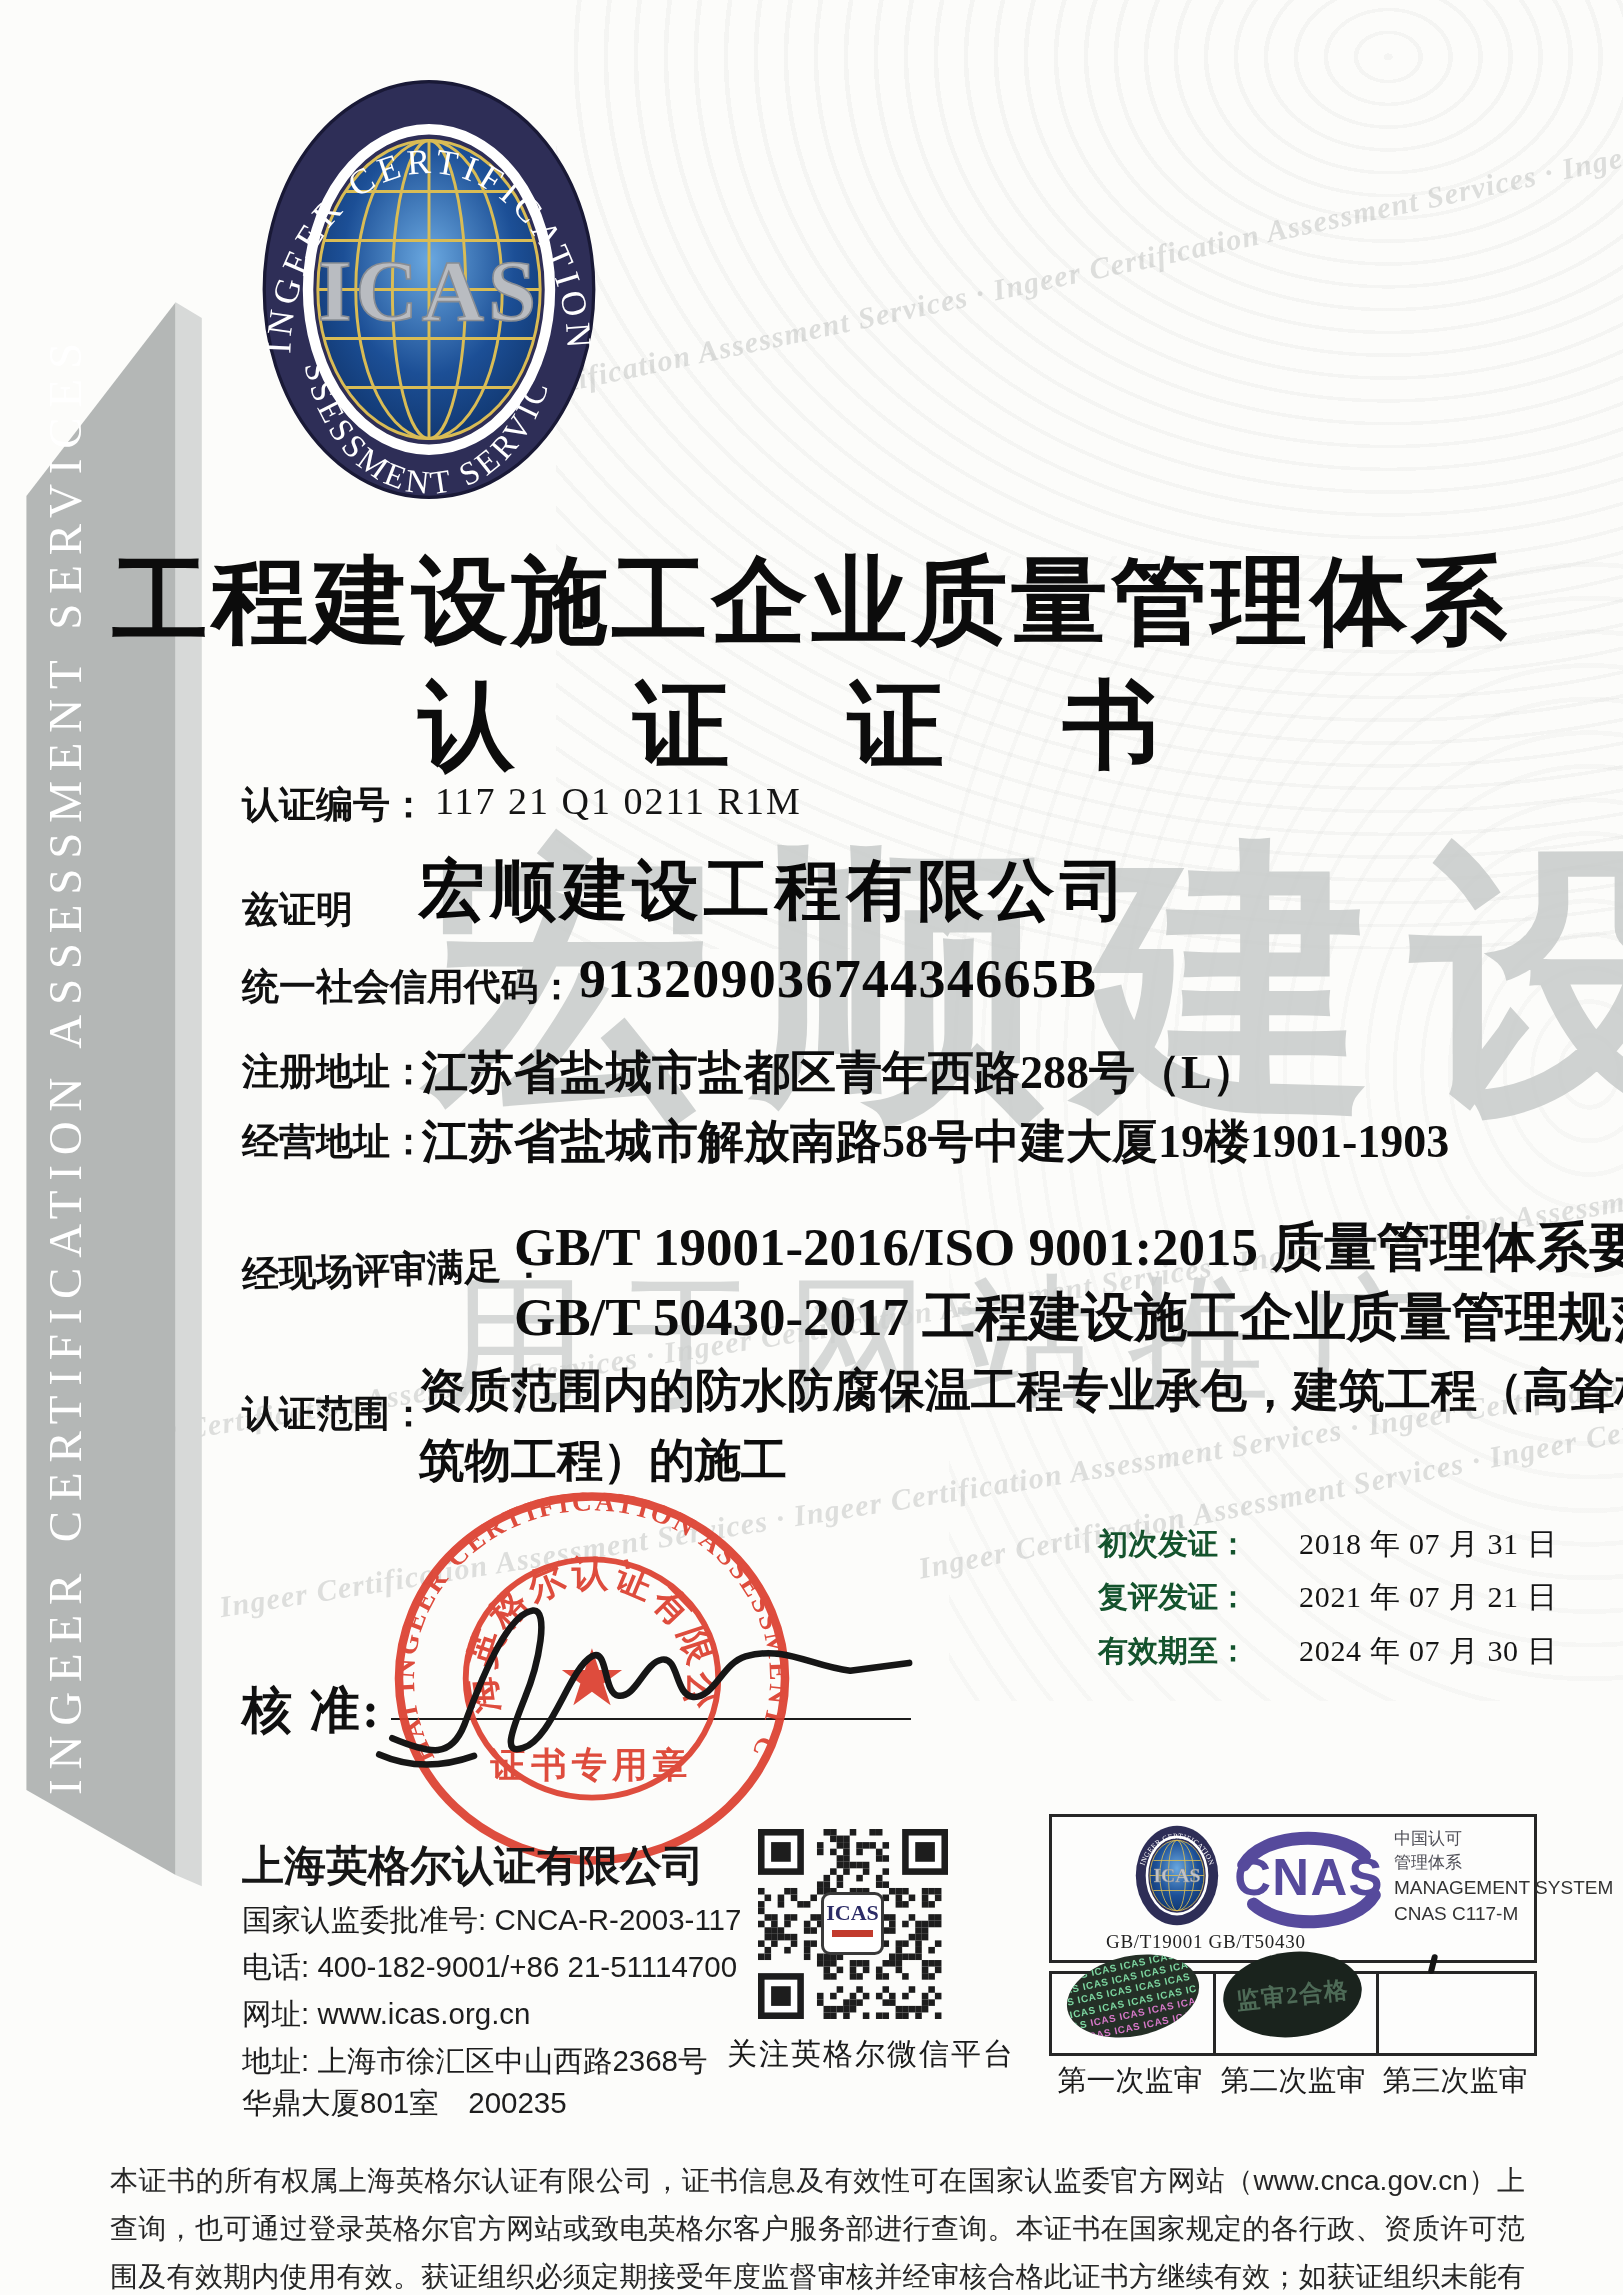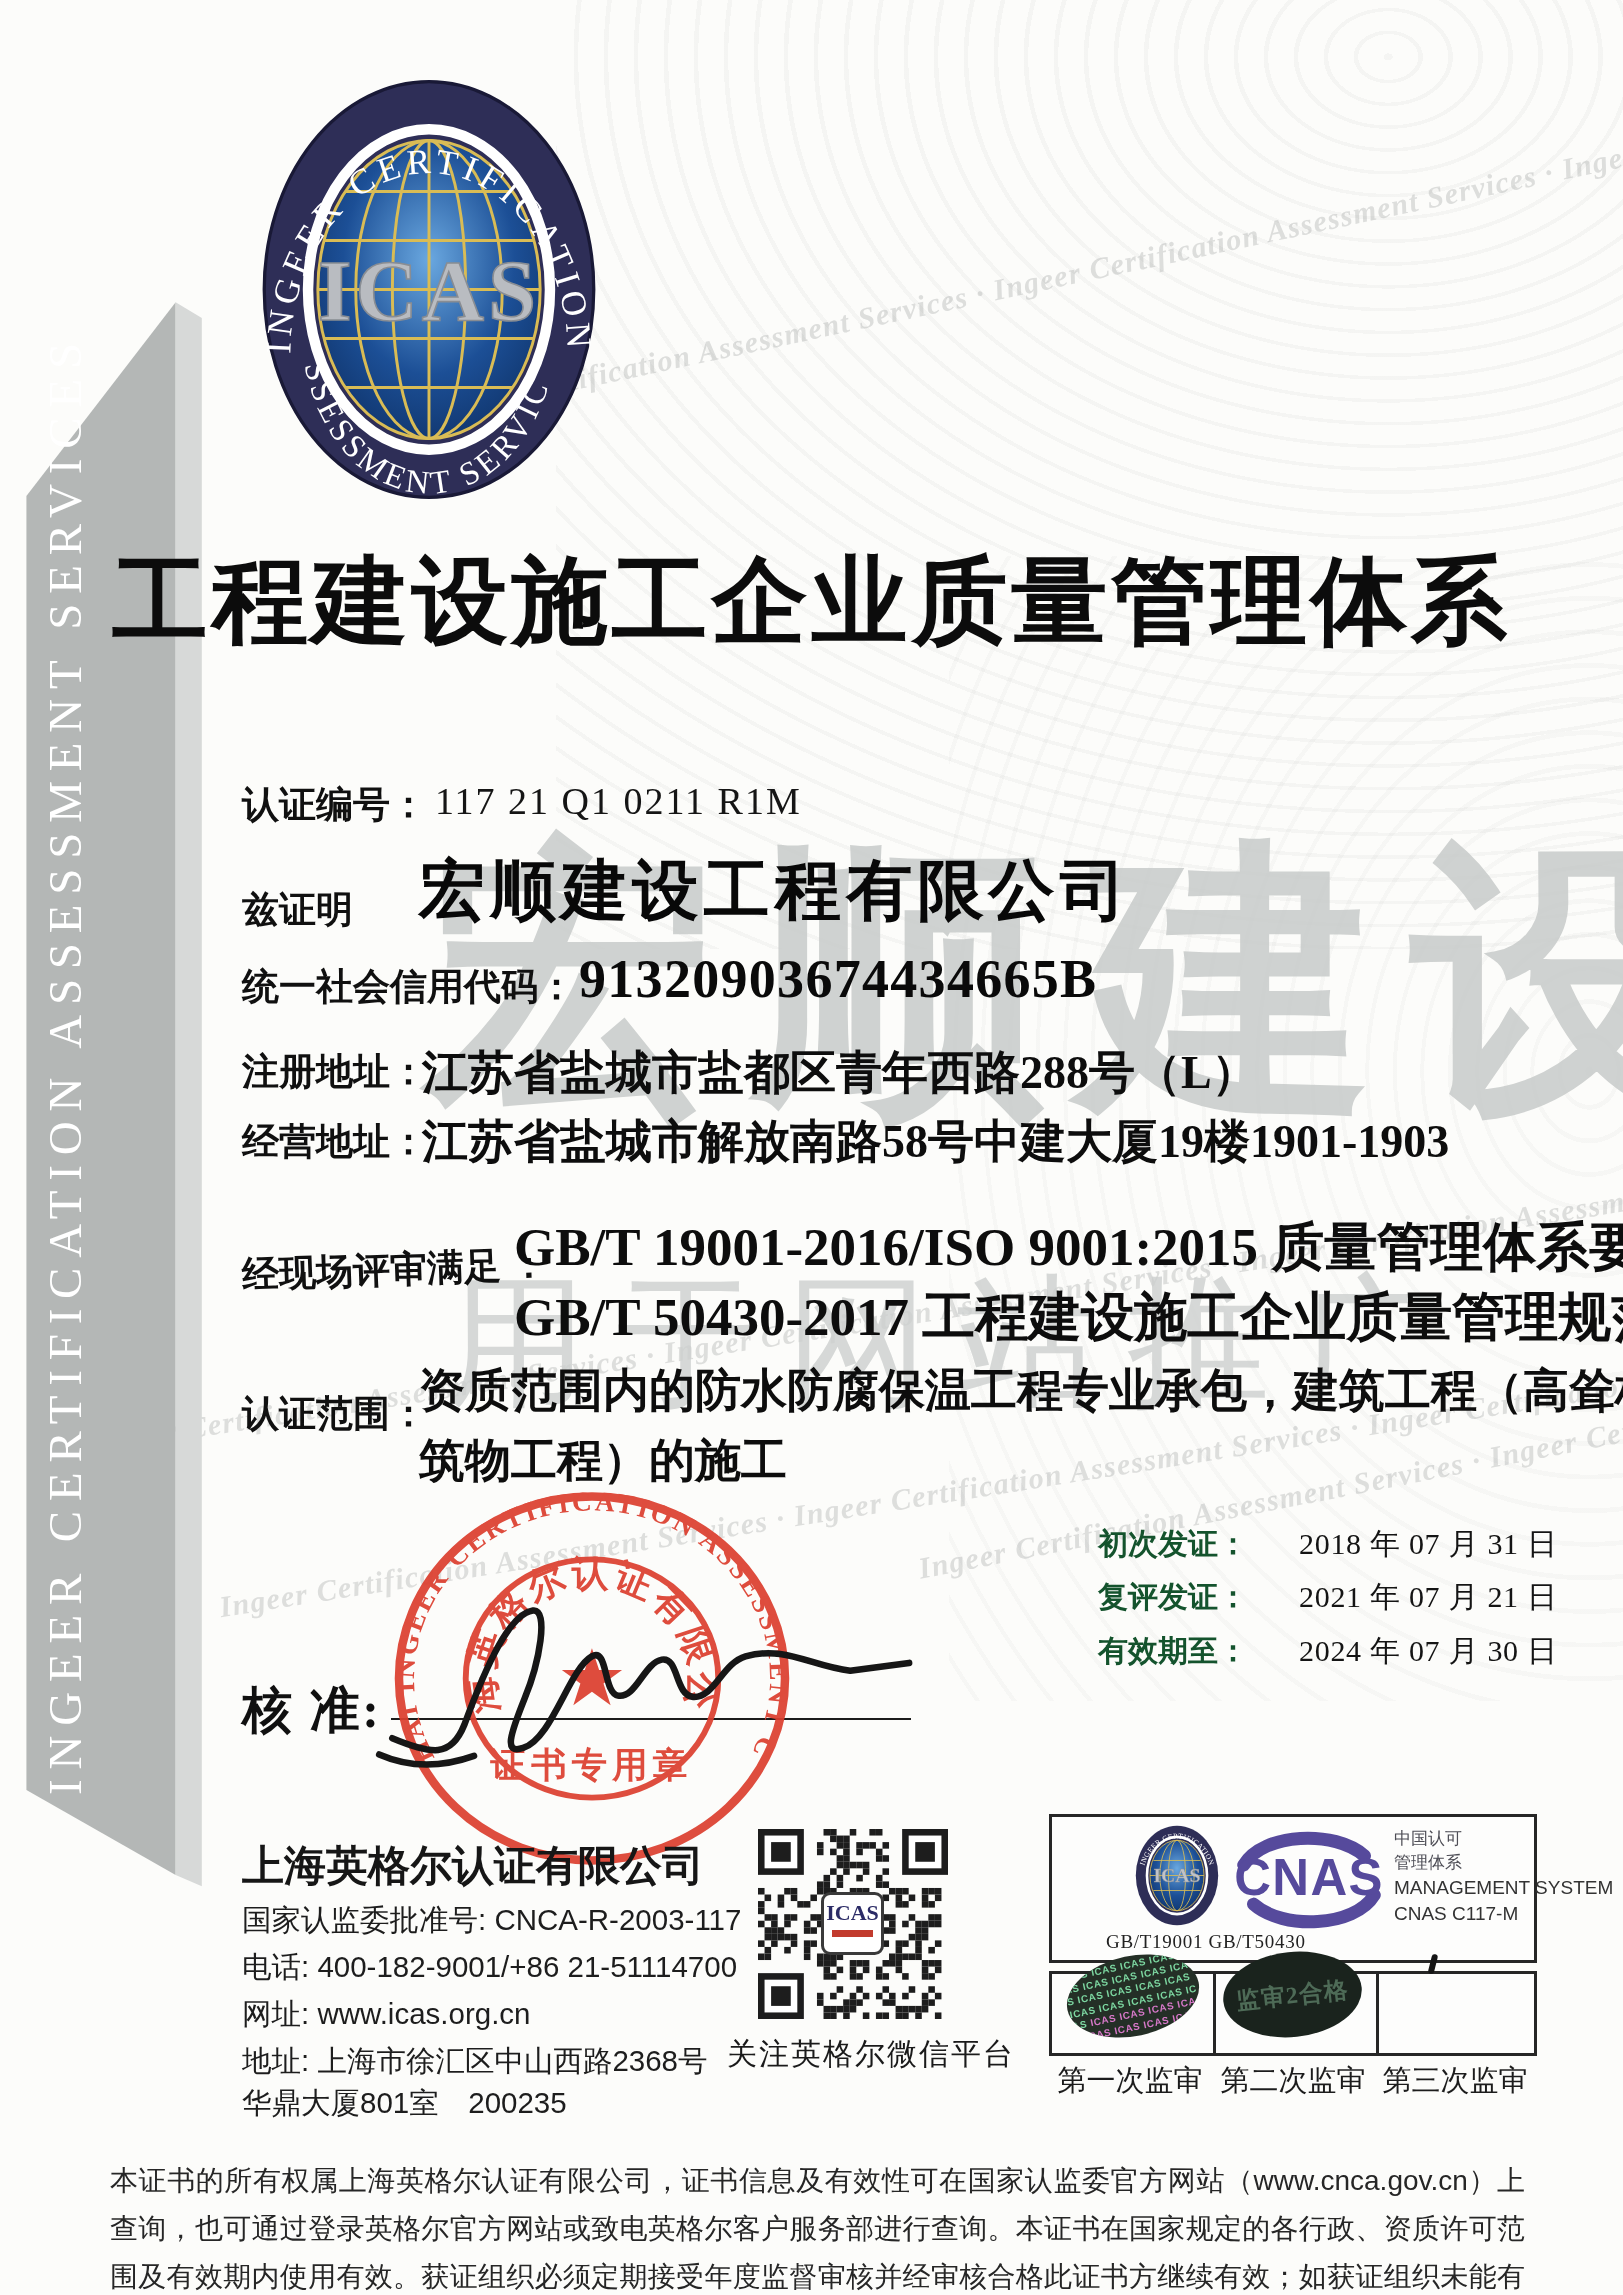--- a/index.html
+++ b/index.html
@@ -121,20 +121,21 @@
     <text x="260" y="372" text-anchor="middle" font-family="Liberation Serif, serif" font-weight="700" font-size="132" fill="#b9bcc1" stroke="#898d93" stroke-width="2.5" letter-spacing="6">ICAS</text>
     <text font-family="Liberation Serif, serif" font-size="54" fill="#ffffff" letter-spacing="8">
       <textPath href="#lt" startOffset="50%" text-anchor="middle">INGEER CERTIFICATION</textPath>
     </text>
     <text font-family="Liberation Serif, serif" font-size="50" fill="#ffffff" letter-spacing="6">
       <textPath href="#lb" startOffset="50%" text-anchor="middle">ASSESSMENT SERVICES</textPath>
     </text>
   </svg>
 
   <div class="abs title1 nowrap">工程建设施工企业质量管理体系</div>
+  <div class="abs title2 nowrap">认 证 证 书</div>
 
   <div class="abs lbl nowrap" style="left:242px;top:780px;">认证编号：</div>
   <div class="abs certno-val nowrap" style="left:435px;top:779px;">117 21 Q1 0211 R1M</div>
 
   <div class="abs lbl nowrap" style="left:242px;top:885px;">兹证明</div>
   <div class="abs company-name nowrap" style="left:419px;top:846px;">宏顺建设工程有限公司</div>
   <div class="abs lbl nowrap" style="left:242px;top:962px;">统一社会信用代码：</div>
   <div class="abs credit-val nowrap" style="left:579px;top:948px;">91320903674434665B</div>
 
   <div class="abs lbl nowrap" style="left:242px;top:1047px;">注册地址：</div>

